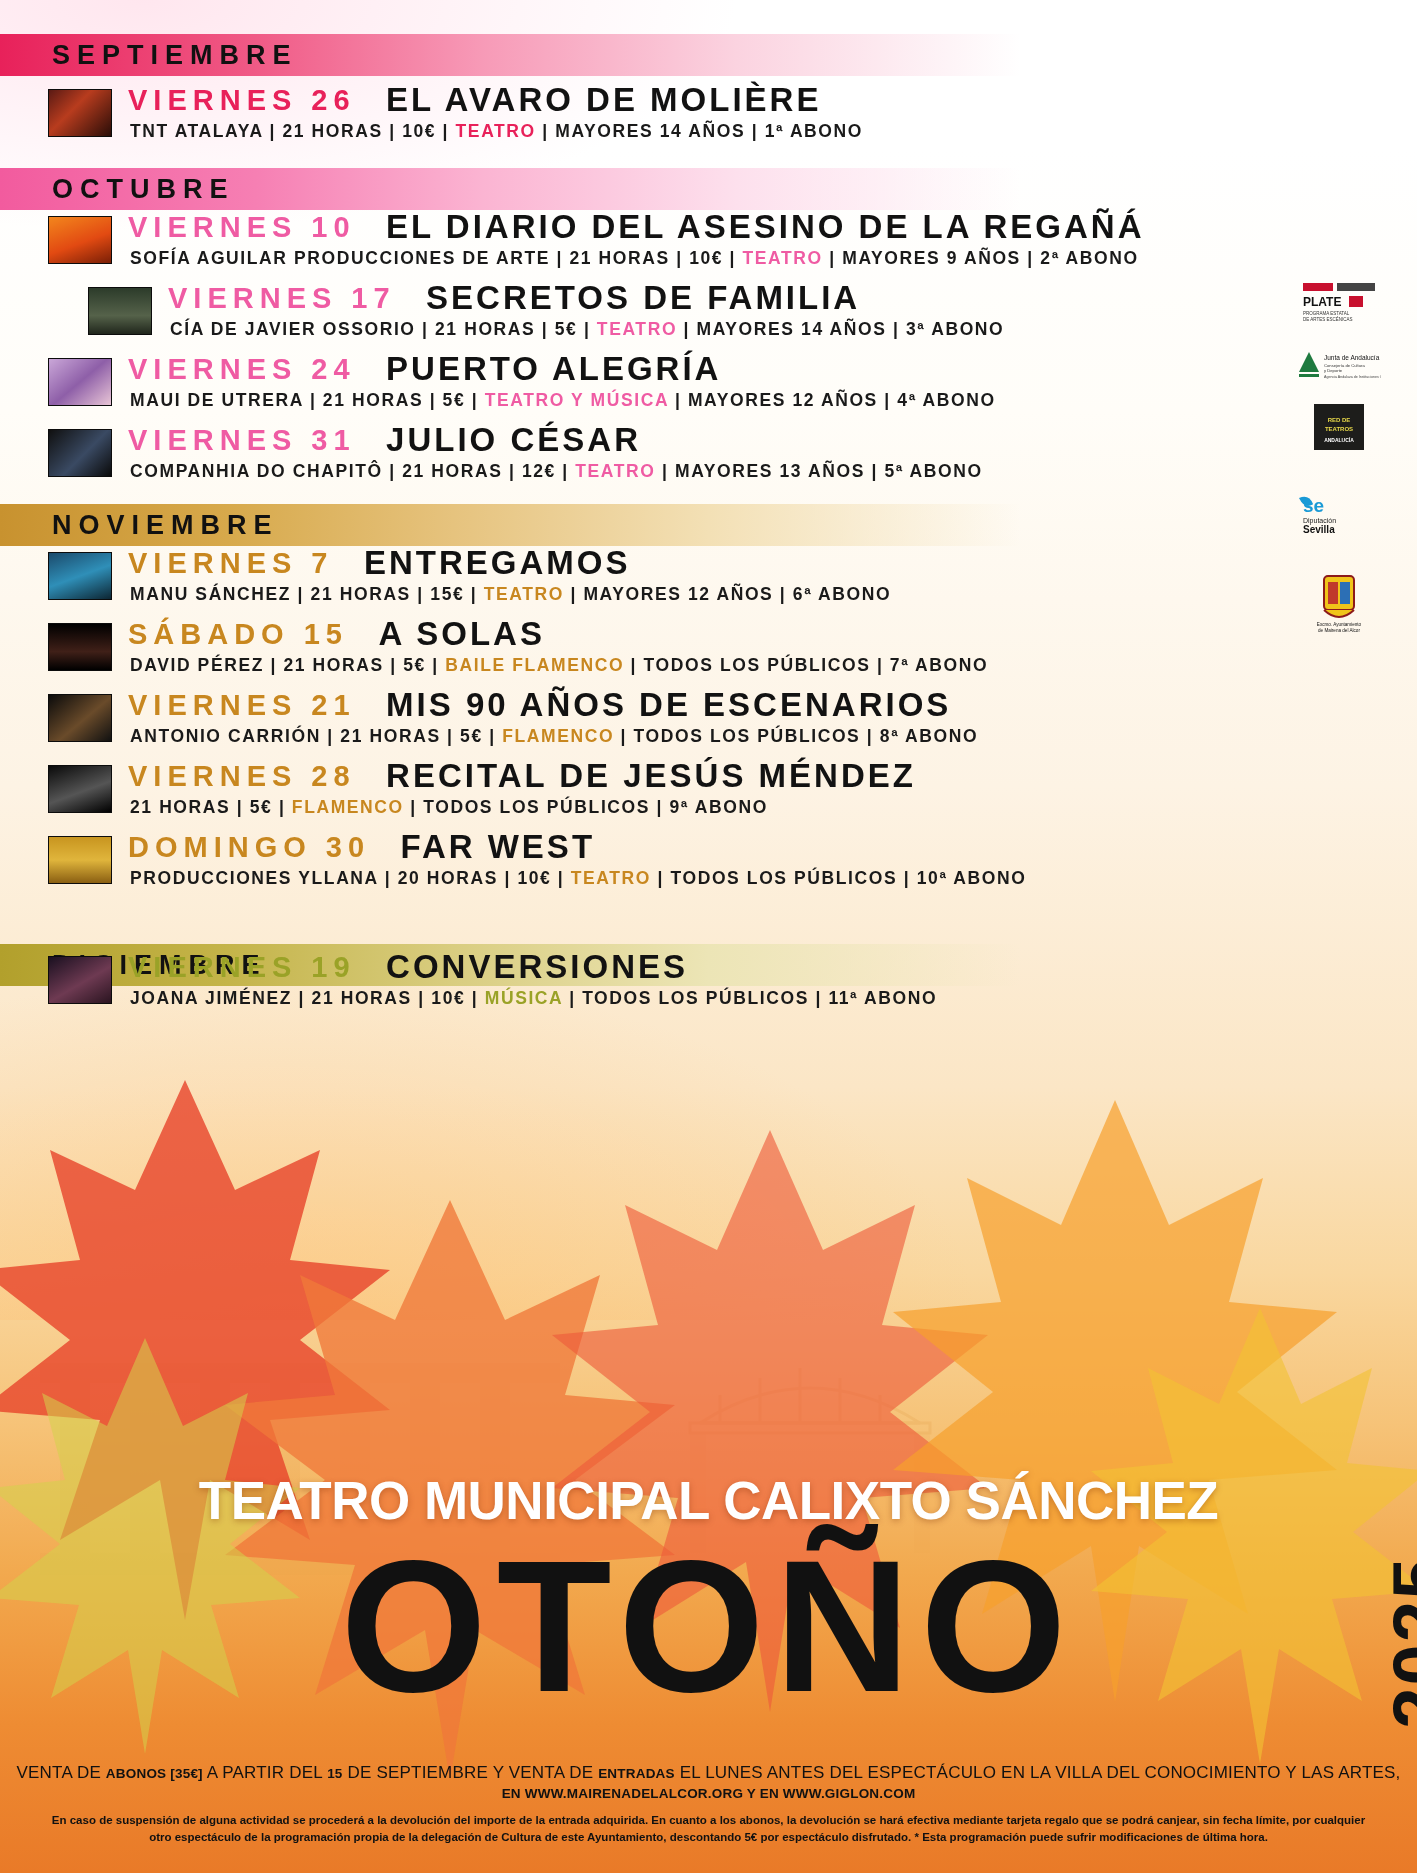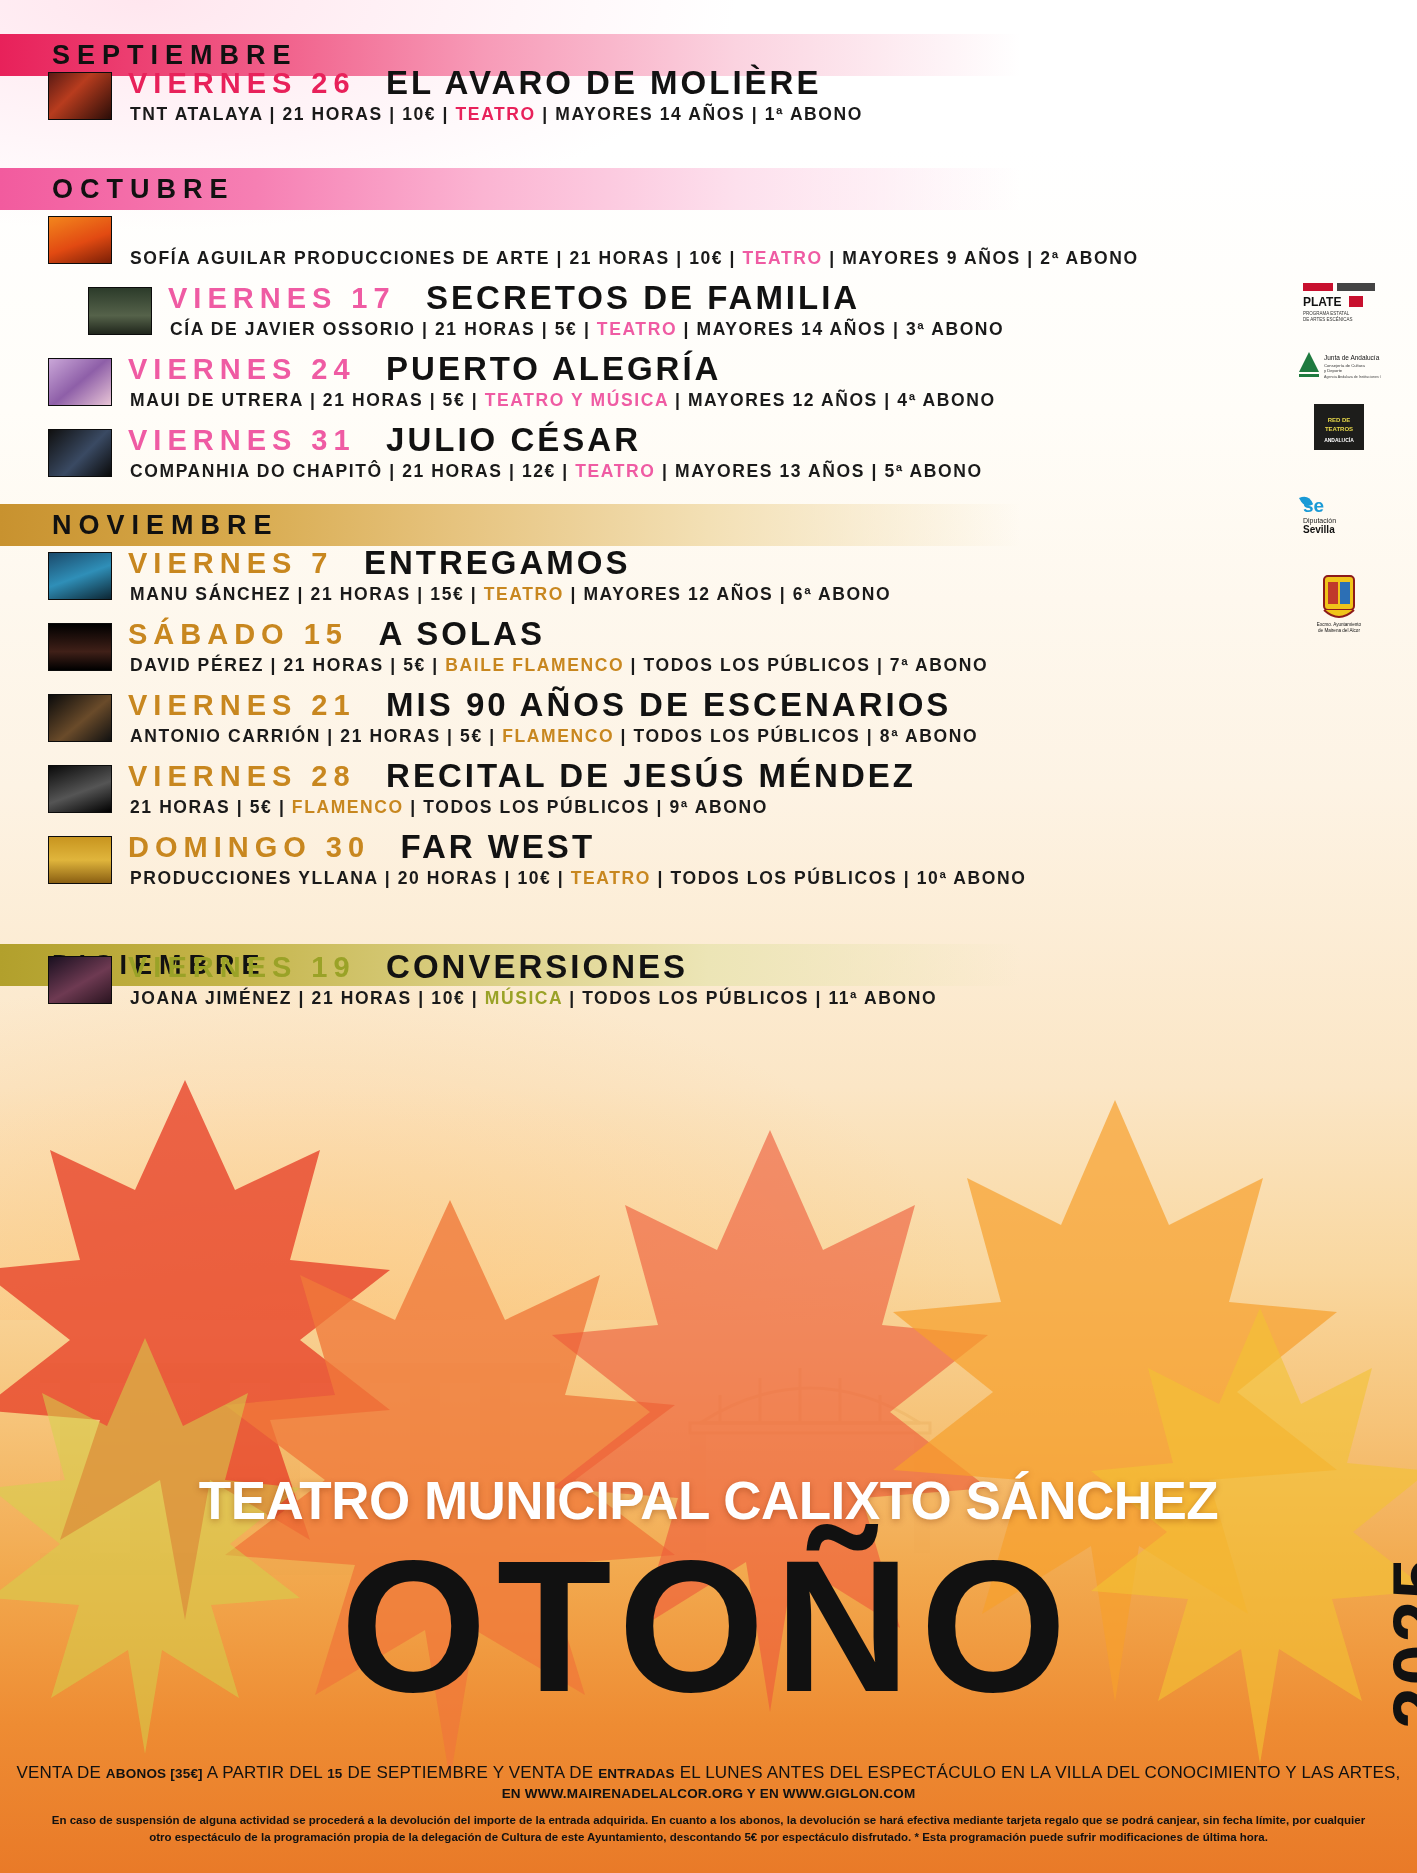--- a/index.html
+++ b/index.html
@@ -150,41 +150,45 @@
 </svg>
 <svg class="leaf" style="left:-20px;top:1330px;width:330px;height:430px;" viewBox="0 0 330 430">
   <path d="M165 8 L203 96 L268 63 L245 150 L320 158 L250 214 L320 268 L231 275 L259 368 L182 320 L165 424 L148 320 L71 368 L99 275 L10 268 L80 214 L10 158 L85 150 L62 63 L127 96 Z" fill="#d4d24a" opacity="0.55"></path>
 </svg>
 
 <div class="month m-sep" style="top:34px;">
   <div class="band"></div>
   <h2>SEPTIEMBRE</h2>
 </div>
 
-<div class="event" style="top:68px;">
+<div class="event" style="top:85px;">
   <div class="thumb">
     <div class="inner" style="background:linear-gradient(135deg,#5a1a14,#b83c1e 40%,#2a0d08);"></div>
   </div>
   <div class="line1">
     <span class="dateTxt c-sep">VIERNES 26</span>
     <span class="titleTxt">EL AVARO DE MOLIÈRE</span>
   </div>
   <div class="line2">
     <span>TNT ATALAYA</span><span class="sep"> | </span><span>21 HORAS</span><span class="sep"> | </span><span>10€</span><span class="sep"> | </span><span class="genre c-sep">TEATRO</span><span class="sep"> | </span><span>MAYORES 14 AÑOS</span><span class="sep"> | </span><span>1ª ABONO</span>
   </div>
 </div>
 
 <div class="month m-oct" style="top:168px;">
   <div class="band"></div>
   <h2>OCTUBRE</h2>
 </div>
 
 <div class="event" style="top:212px;">
   <div class="thumb">
     <div class="inner" style="background:linear-gradient(160deg,#f3861d,#e24a12 55%,#7a1f06);"></div>
+  </div>
+  <div class="line1">
+    <span class="dateTxt c-oct">VIERNES 10</span>
+    <span class="titleTxt">EL DIARIO DEL ASESINO DE LA REGAÑÁ</span>
   </div>
   <div class="line2">
     <span>SOFÍA AGUILAR PRODUCCIONES DE ARTE</span><span class="sep"> | </span><span>21 HORAS</span><span class="sep"> | </span><span>10€</span><span class="sep"> | </span><span class="genre c-oct">TEATRO</span><span class="sep"> | </span><span>MAYORES 9 AÑOS</span><span class="sep"> | </span><span>2ª ABONO</span>
   </div>
 </div>
 
 <div class="event" style="top:283px;margin-left:40px;">
   <div class="thumb">
     <div class="inner" style="background:linear-gradient(180deg,#2c3b2a,#55624a 60%,#20261c);"></div>
   </div>

